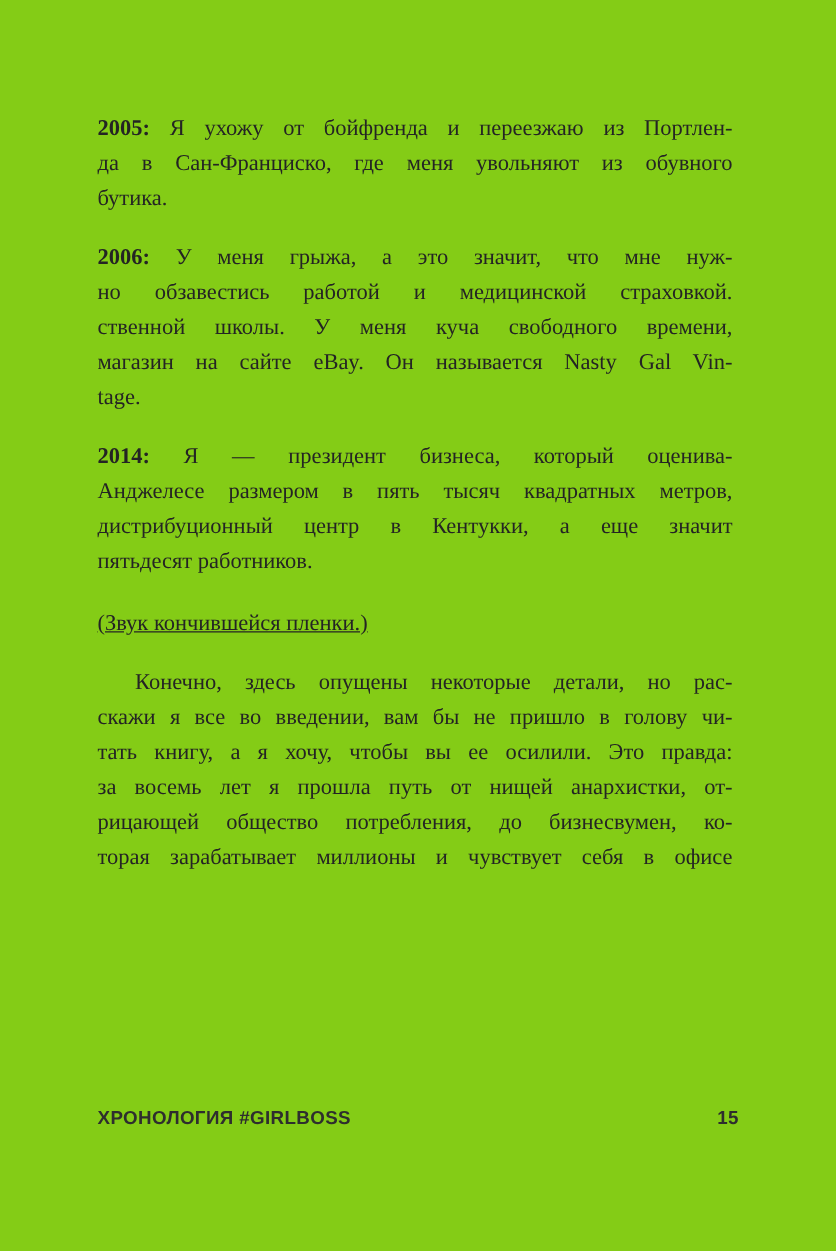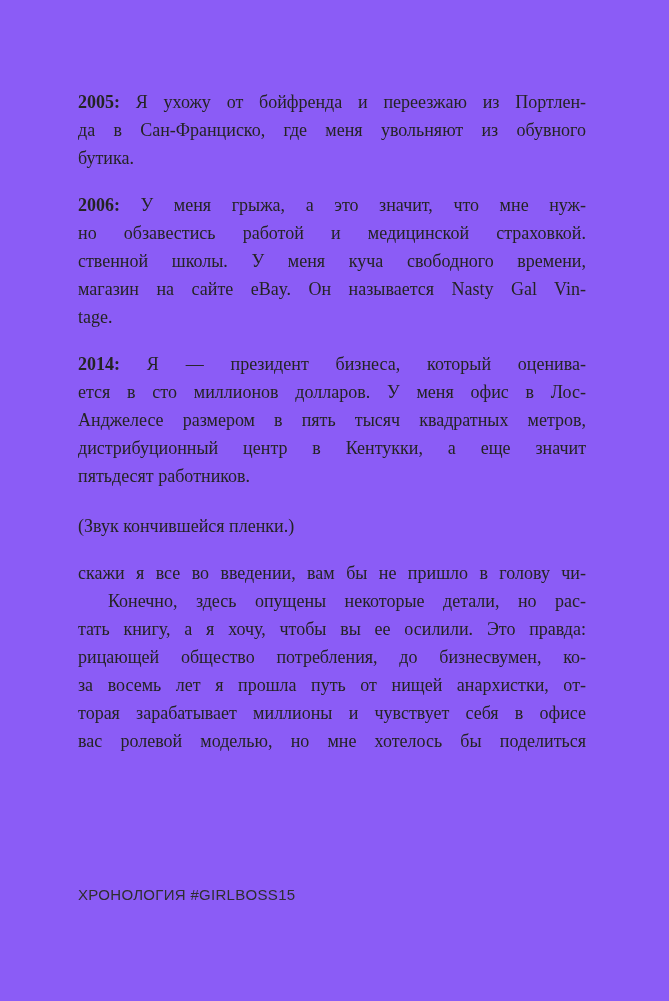--- a/index.html
+++ b/index.html
@@ -9,34 +9,34 @@
   body {
     width: 669px;
     height: 1001px;
     background: #fefefe;
     position: relative;
     overflow: hidden;
   }
   .page {
     position: absolute;
     inset: 0;
-    background: #8b5cf6;
+    background: #84cc16;
   }
   .text-block {
     position: absolute;
     left: 78px;
     top: 88px;
     width: 508px;
     color: #242424;
     font-family: "Liberation Serif", "DejaVu Serif", serif;
     font-size: 18px;
   }
   .para { margin: 0; }
   .para + .para { margin-top: 19px; }
-  .para.mt-sm { margin-top: 22px; }
+  .para.mt-sm { margin-top: 22px; text-decoration: underline; }
   .line {
     line-height: 28px;
     text-align: justify;
     text-align-last: justify;
     white-space: normal;
   }
   .line.last {
     text-align: left;
     text-align-last: left;
   }
@@ -45,27 +45,28 @@
   }
   .yr {
     font-weight: 700;
   }
   .footer {
     position: absolute;
     left: 78px;
     right: 78px;
     top: 886px;
     display: flex;
-    justify-content: flex-start;
+    justify-content: space-between;
     align-items: baseline;
     color: #2e2e2e;
     font-family: "Liberation Sans", "DejaVu Sans", sans-serif;
     font-size: 15px;
     line-height: 18px;
     letter-spacing: 0.02em;
+    font-weight: bold;
   }
 </style>
 </head>
 <body>
 
 <div class="page">
 
   <main class="text-block">
 
     <div class="para">
@@ -77,38 +78,36 @@
     <div class="para">
       <div class="line"><b class="yr">2006:</b> <span>У меня грыжа, а это значит, что мне нуж-</span></div>
       <div class="line">но обзавестись работой и медицинской страховкой.</div>
       <div class="line">ственной школы. У меня куча свободного времени,</div>
       <div class="line">магазин на сайте eBay. Он называется Nasty Gal Vin-</div>
       <div class="line last">tage.</div>
     </div>
 
     <div class="para">
       <div class="line"><b class="yr">2014:</b> <span>Я — президент бизнеса, который оценива-</span></div>
-      <div class="line">ется в сто миллионов долларов. У меня офис в Лос-</div>
       <div class="line">Анджелесе размером в пять тысяч квадратных метров,</div>
       <div class="line">дистрибуционный центр в Кентукки, а еще значит</div>
       <div class="line last">пятьдесят работников.</div>
     </div>
 
     <div class="para mt-sm">
       <div class="line last">(Звук кончившейся пленки.)</div>
     </div>
 
     <div class="para">
+      <div class="line indent">Конечно, здесь опущены некоторые детали, но рас-</div>
       <div class="line">скажи я все во введении, вам бы не пришло в голову чи-</div>
-      <div class="line indent">Конечно, здесь опущены некоторые детали, но рас-</div>
       <div class="line">тать книгу, а я хочу, чтобы вы ее осилили. Это правда:</div>
+      <div class="line">за восемь лет я прошла путь от нищей анархистки, от-</div>
       <div class="line">рицающей общество потребления, до бизнесвумен, ко-</div>
-      <div class="line">за восемь лет я прошла путь от нищей анархистки, от-</div>
       <div class="line">торая зарабатывает миллионы и чувствует себя в офисе</div>
-      <div class="line">вас ролевой моделью, но мне хотелось бы поделиться</div>
     </div>
 
   </main>
 
   <footer class="footer">
     <span>ХРОНОЛОГИЯ #GIRLBOSS</span>
     <span>15</span>
   </footer>
 
 </div>

